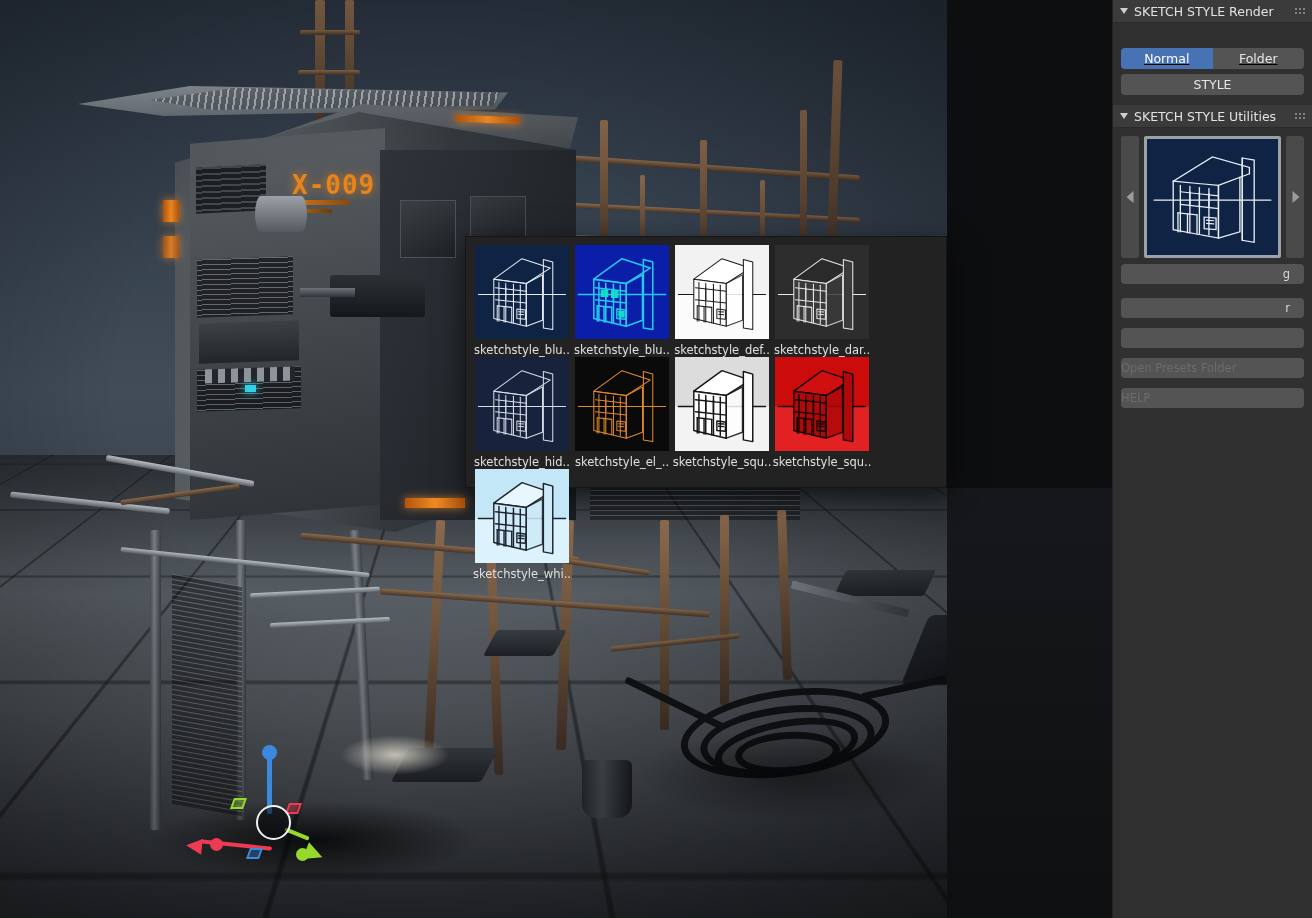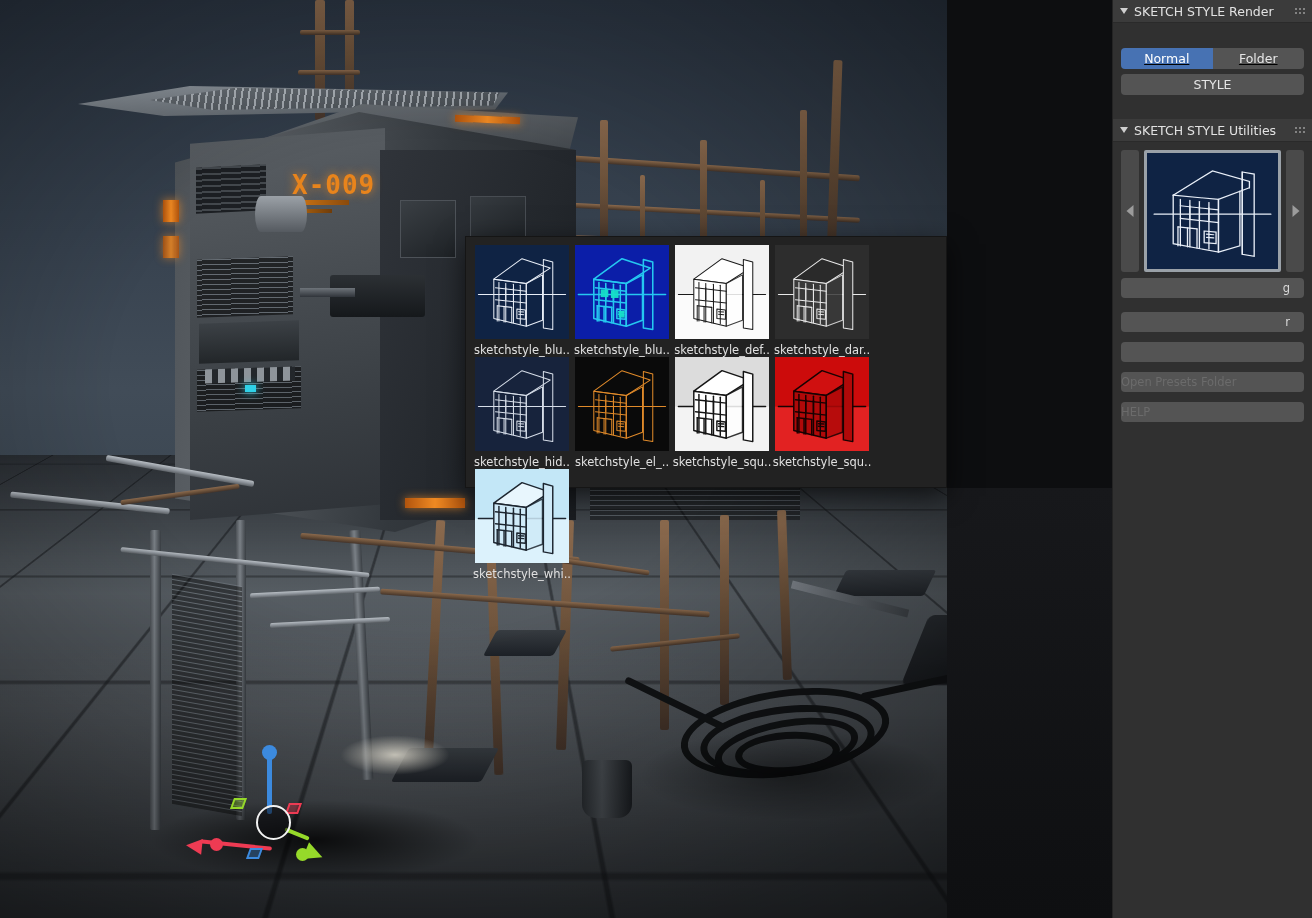--- a/index.html
+++ b/index.html
@@ -367,21 +367,21 @@
       <span>SKETCH STYLE Render</span>
       <span class="grip"></span>
     </div>
 
     <div class="seg-row">
       <div class="seg-btn active left">Normal</div>
       <div class="seg-btn right">Folder</div>
     </div>
     <div class="wide-btn">STYLE</div>
 
-    <div class="panel-header" style="margin-top:24px;text-align:center;">
+    <div class="panel-header" style="margin-top:10px;text-align:center;">
       <span class="tri"></span>
       <span>SKETCH STYLE Utilities</span>
       <span class="grip"></span>
     </div>
 
     <div class="carousel">
       <div class="car-arrow">
         <svg width="9" height="12" viewBox="0 0 9 12">
             <path d="M7.5 0 L7.5 12 L0.5 6 Z" fill="#9c9c9c"></path>
           </svg>

